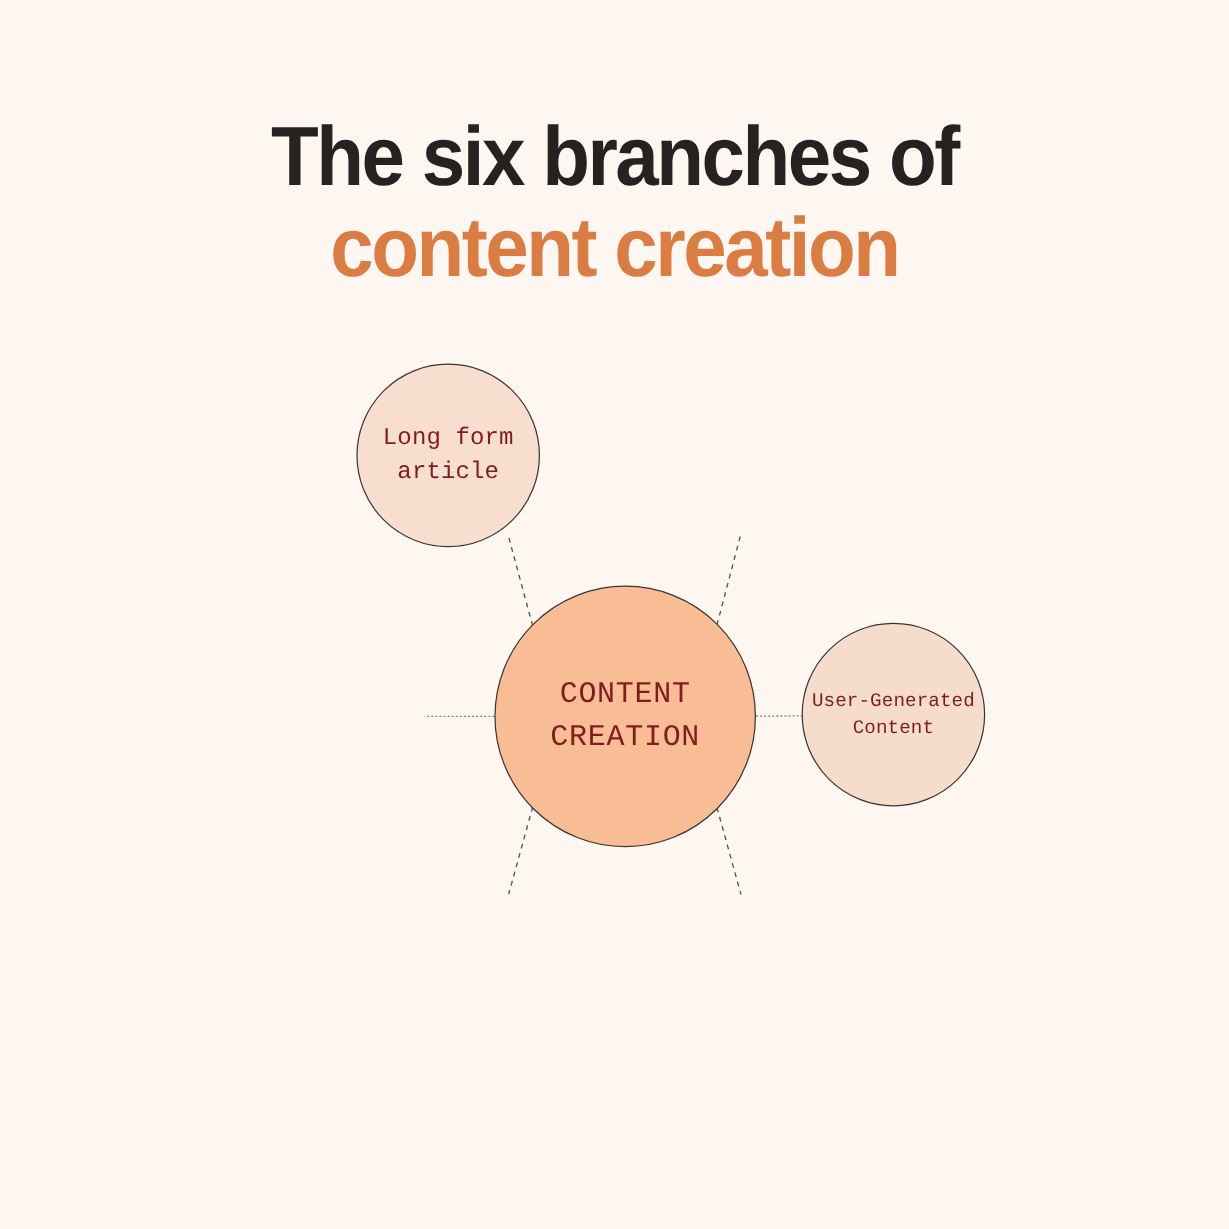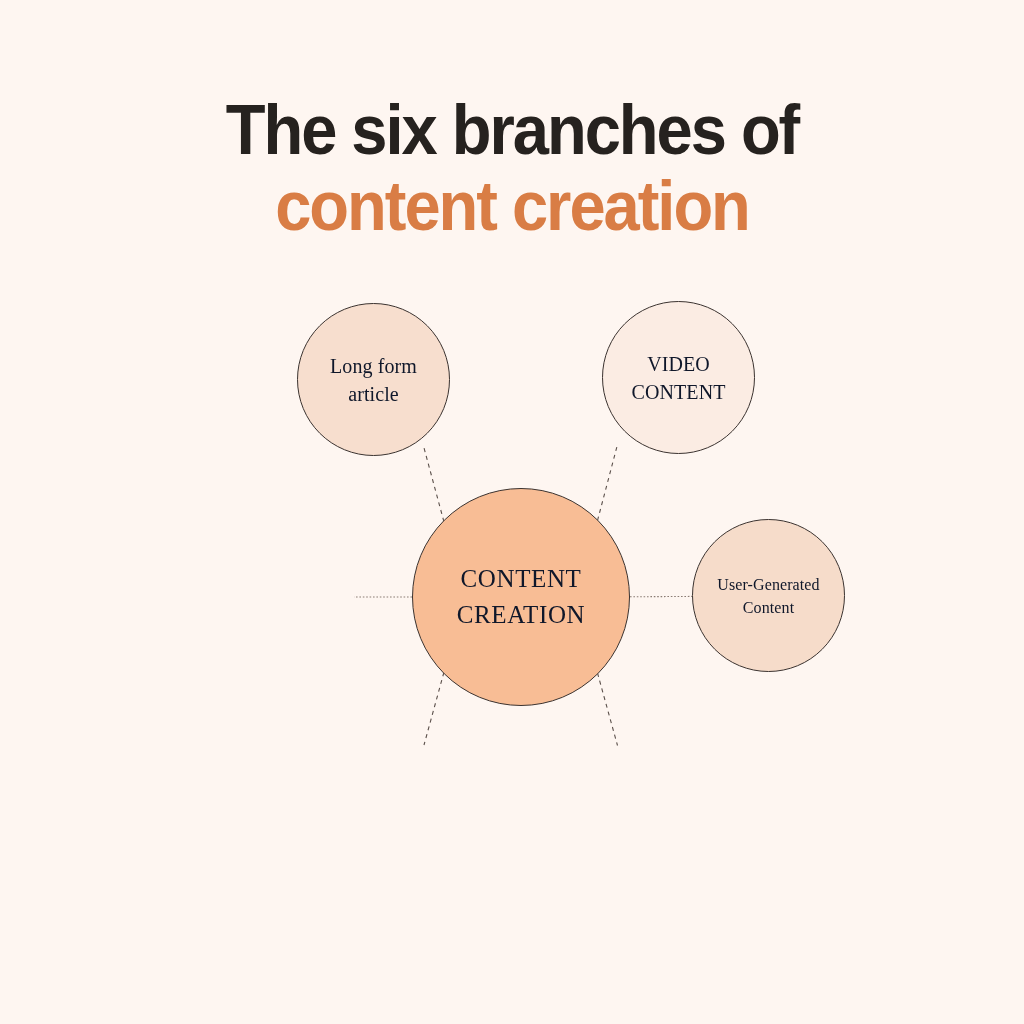--- a/index.html
+++ b/index.html
@@ -64,22 +64,22 @@
     box-sizing: border-box;
     border-radius: 50%;
     border: 1.3px solid #3b3330;
     display: flex;
     align-items: center;
     justify-content: center;
     text-align: center;
   }
   .node-label {
     display: block;
-    color: #0f172a;
-    font-family: Liberation Serif, serif;
+    color: #7f1d1d;
+    font-family: Liberation Mono, monospace;
     font-weight: normal;
     padding: 0 6px;
   }
 
   
   .node.hub {
     left: 412px;
     top: 488px;
     width: 218px;
     height: 218px;
@@ -102,21 +102,21 @@
     letter-spacing: 0.1px;
   }
   .node.sat.small-label .node-label {
     font-size: 16px;
     line-height: 23px;
   }
 
   .node.n-longform  { left: 297px; top: 303px; background: #f7dece; }
   .node.n-video     { left: 602px; top: 301px; background: #fbece3; }
   .node.n-podcasts  { left: 202px; top: 520px; background: #fbece4; }
-  .node.n-ugc       { left: 692px; top: 519px; background: #f6dcca; }
+  .node.n-ugc       { left: 668px; top: 519px; background: #f6dcca; }
   .node.n-info      { left: 297px; top: 731px; background: #f6dcca; }
   .node.n-social    { left: 602px; top: 731px; background: #fbece3; }
 </style>
 </head>
 <body>
 
 <div id="canvas">
 
   <div class="title-block">
     <span class="title-line title-line-1">The six branches of</span>
@@ -141,23 +141,20 @@
     </svg>
 
     <div class="node hub">
       <span class="node-label">CONTENT CREATION</span>
     </div>
 
     <div class="node sat n-longform">
       <span class="node-label">Long form article</span>
     </div>
 
-    <div class="node sat n-video">
-      <span class="node-label">VIDEO CONTENT</span>
-    </div>
 
 
     <div class="node sat n-ugc small-label">
       <span class="node-label">User-Generated Content</span>
     </div>
 
 
 
   </div>
 </div>

